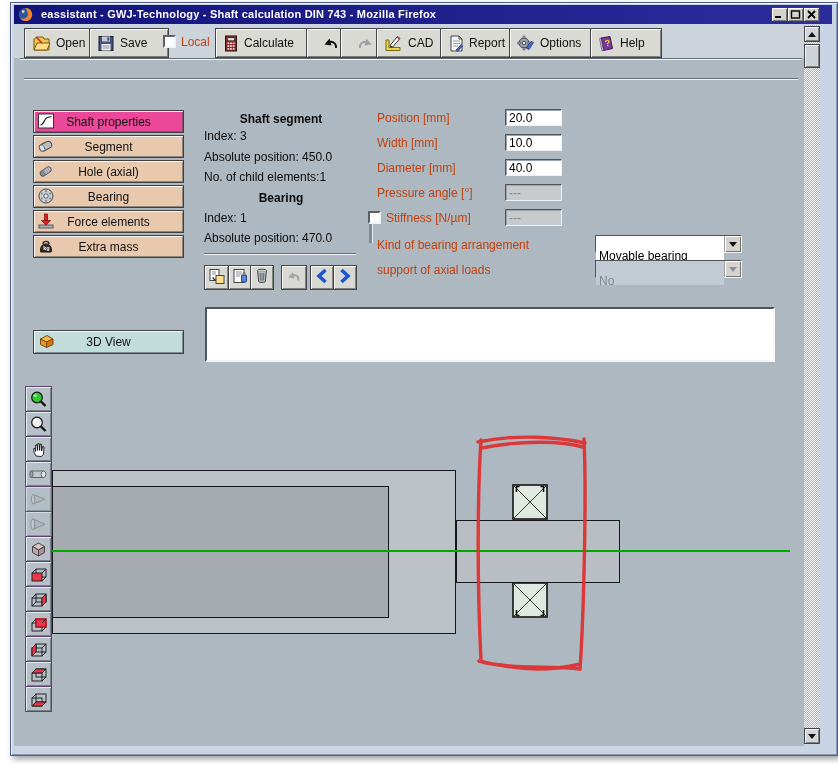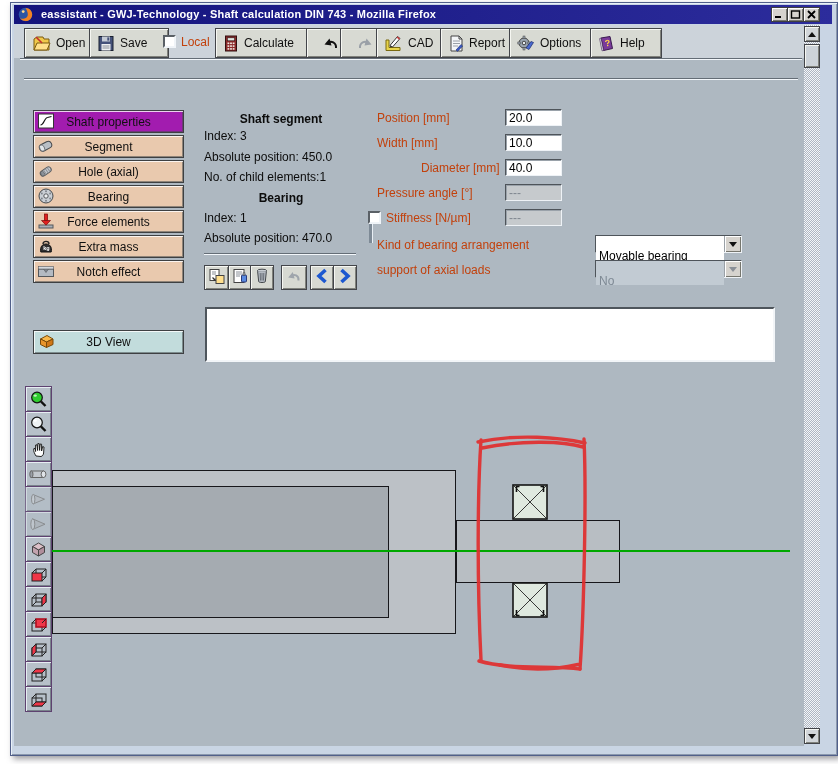--- a/index.html
+++ b/index.html
@@ -228,21 +228,21 @@
           <text x="7" y="11.5" font-size="9" font-weight="bold" fill="#ffd24a" transform="rotate(-8 8 9)">?</text>
         </svg>
       </span>
     <span>Help</span>
   </div>
 
   <div class="a" style="left:14px;top:58px;width:790px;height:688px;background:#aeb8c1;"></div>
   <div class="a groove" style="left:20px;top:58px;width:782px;"></div>
   <div class="a groove" style="left:24px;top:78px;width:774px;"></div>
 
-  <div class="a sbtn" style="left:33px;top:110px;background:#a21caf;">
+  <div class="a sbtn" style="left:33px;top:110px;background:#ec4899;">
     <span class="sicon"><svg width="18" height="18" viewBox="0 0 18 18">
           <rect x="1.5" y="2" width="15" height="14" fill="#fff" stroke="#333"></rect>
           <path d="M3.5 13 C7 13 7.5 5.5 10.5 5.5 L14.5 4.5" fill="none" stroke="#111" stroke-width="1.2"></path>
         </svg></span>
     <span>Shaft properties</span>
   </div>
   <div class="a sbtn" style="left:33px;top:160px;background:#e9c9ae;">
     <span class="sicon"><svg width="18" height="18" viewBox="0 0 18 18">
           <g transform="rotate(-35 9 9)">
             <rect x="2.5" y="6.5" width="12" height="5.5" rx="2.7" fill="#c8ccd2" stroke="#55585c"></rect>
@@ -287,28 +287,20 @@
     <span>Extra mass</span>
   </div>
   <div class="a sbtn" style="left:33px;top:210px;background:#e9c9ae;">
     <span class="sicon"><svg width="18" height="18" viewBox="0 0 18 18">
           <rect x="2" y="13" width="14" height="3" fill="#aab0b8" stroke="#55585c"></rect>
           <rect x="7.4" y="2" width="3.2" height="6.5" fill="#e02020" stroke="#7a0a0a" stroke-width=".7"></rect>
           <polygon points="4.5,8.5 13.5,8.5 9,13.2" fill="#e02020" stroke="#7a0a0a" stroke-width=".7"></polygon>
         </svg></span>
     <span>Force elements</span>
   </div>
-  <div class="a sbtn" style="left:33px;top:260px;background:#e9c9ae;">
-    <span class="sicon"><svg width="18" height="18" viewBox="0 0 18 18">
-          <rect x="1.5" y="7" width="15" height="7.5" fill="#b4bac2" stroke="#55585c"></rect>
-          <path d="M6.5 7 L9 10.5 L11.5 7" fill="#7e858d" stroke="#55585c" stroke-width=".6"></path>
-          <rect x="1.5" y="4.5" width="15" height="2.5" fill="#d4d9df" stroke="#55585c" stroke-width=".6"></rect>
-        </svg></span>
-    <span>Notch effect</span>
-  </div>
   <div class="a sbtn" style="left:33px;top:330px;height:22px;background:#c2dcdc;">
     <span class="sicon"><svg width="19" height="19" viewBox="0 0 19 19">
           <polygon points="3.5,7 10,3.5 16,7 9.5,10" fill="#f8b84a" stroke="#7a4a08"></polygon>
           <polygon points="3.5,7 9.5,10 9.5,15.5 3.5,12.5" fill="#e8952a" stroke="#7a4a08"></polygon>
           <polygon points="9.5,10 16,7 16,12.5 9.5,15.5" fill="#d07818" stroke="#7a4a08"></polygon>
         </svg></span>
     <span>3D View</span>
   </div>
 
   <div class="a itxt ibold" style="left:200px;top:112px;width:162px;">Shaft segment</div>
@@ -363,21 +355,21 @@
   <div class="a raised mini" style="left:333px;top:265px;width:22px;">
     <span><svg width="16" height="16" viewBox="0 0 16 16">
           <path d="M4.5 2 L11 8 L4.5 14" fill="none" stroke="#1d58d0" stroke-width="3.6"></path>
         </svg></span>
   </div>
 
   <span class="a lbl" style="left:377px;top:111px;">Position [mm]</span>
   <div class="a field" style="left:505px;top:109px;">20.0</div>
   <span class="a lbl" style="left:377px;top:136px;">Width [mm]</span>
   <div class="a field" style="left:505px;top:134px;">10.0</div>
-  <span class="a lbl" style="left:377px;top:161px;margin-left:44px;">Diameter [mm]</span>
+  <span class="a lbl" style="left:377px;top:161px;">Diameter [mm]</span>
   <div class="a field" style="left:505px;top:159px;">40.0</div>
   <span class="a lbl" style="left:377px;top:186px;">Pressure angle [°]</span>
   <div class="a field dis" style="left:505px;top:184px;">---</div>
   <span class="a chk" style="left:368px;top:211px;"></span>
   <span class="a lbl" style="left:386px;top:211px;">Stiffness [N/µm]</span>
   <div class="a field dis" style="left:505px;top:209px;">---</div>
 
   <span class="a lbl" style="left:377px;top:238px;">Kind of bearing arrangement</span>
   <div class="a combo" style="left:595px;top:235px;">
     <span class="ctext">Movable bearing</span>

